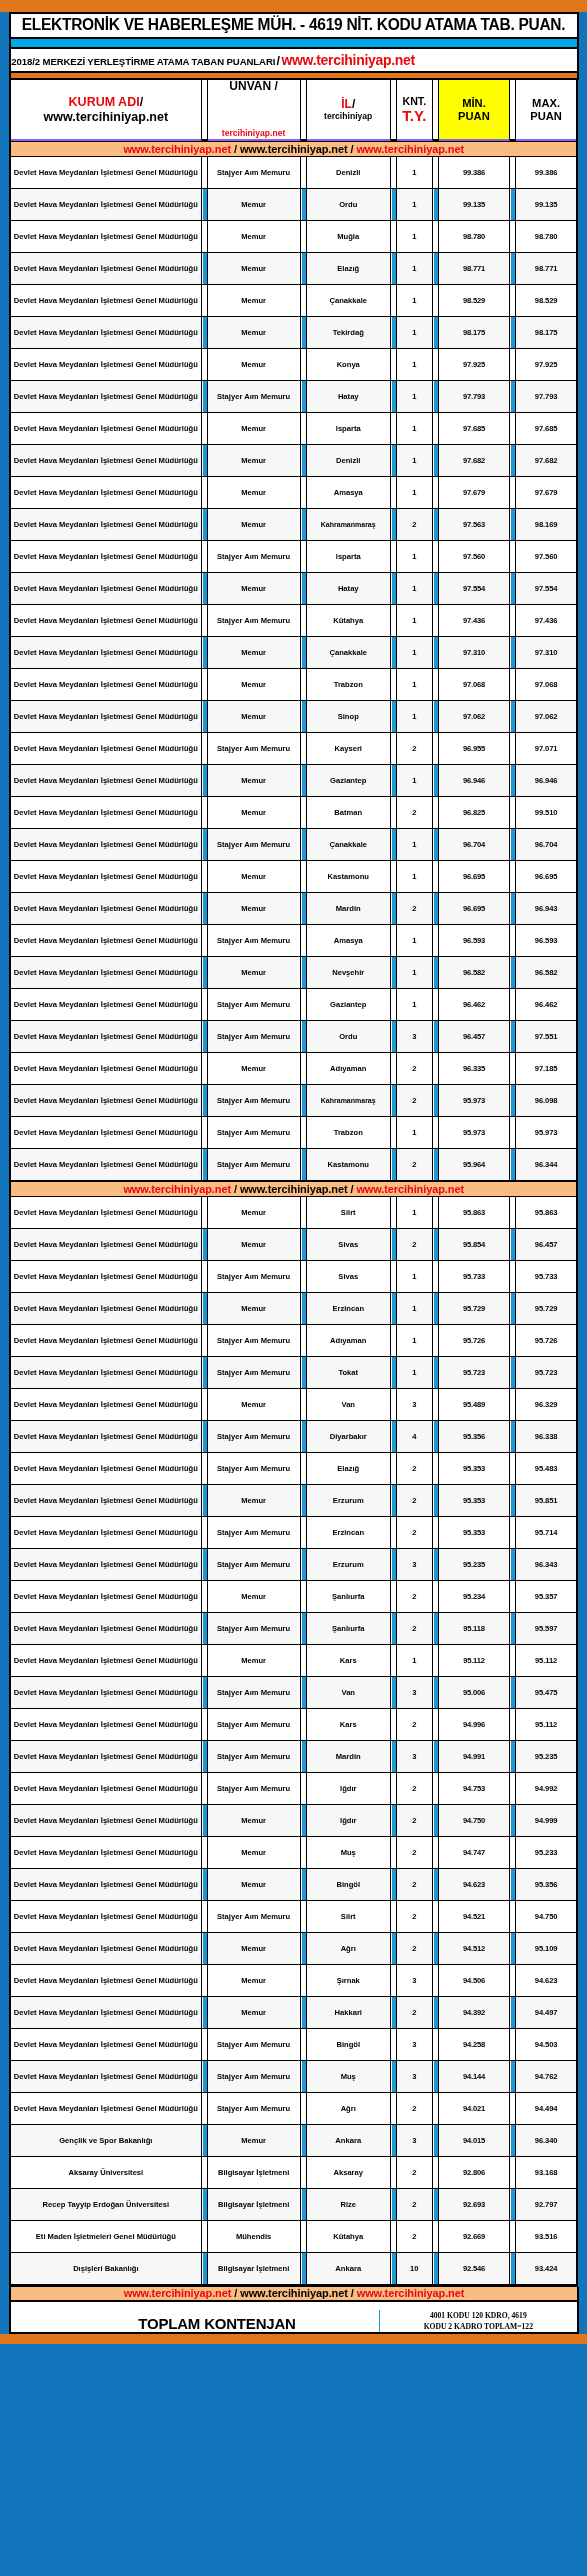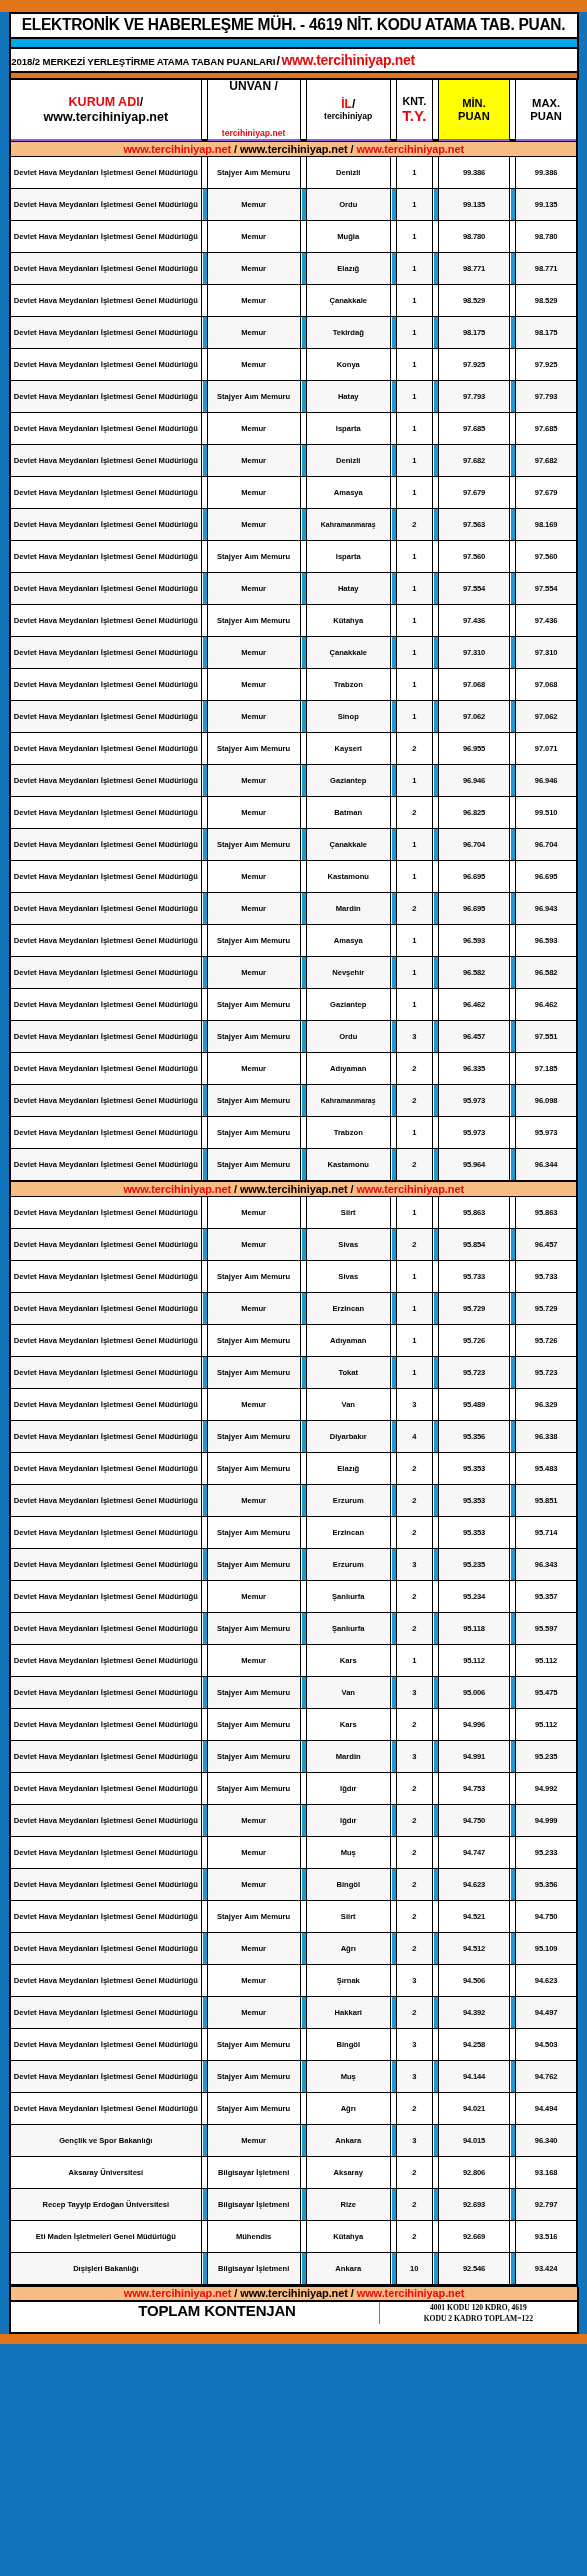--- a/index.html
+++ b/index.html
@@ -187,21 +187,21 @@
     white-space:nowrap;
   }
   .footer-banner .bred{color:#e8090c;}
   .footer-banner .bblk{color:#000;}
   .footer-total{
     background:#ffffff;
     border:2px solid #000;
     border-top:none;
     box-sizing:border-box;
     display:flex;
-    align-items:flex-start;
+    align-items:flex-end;
     height:32px;
     padding-left:44px;
   }
   .footer-total .ft-left{
     flex:1 1 auto;
     text-align:center;
     font-size:15px;
     font-weight:bold;
     color:#000;
     letter-spacing:-0.2px;

